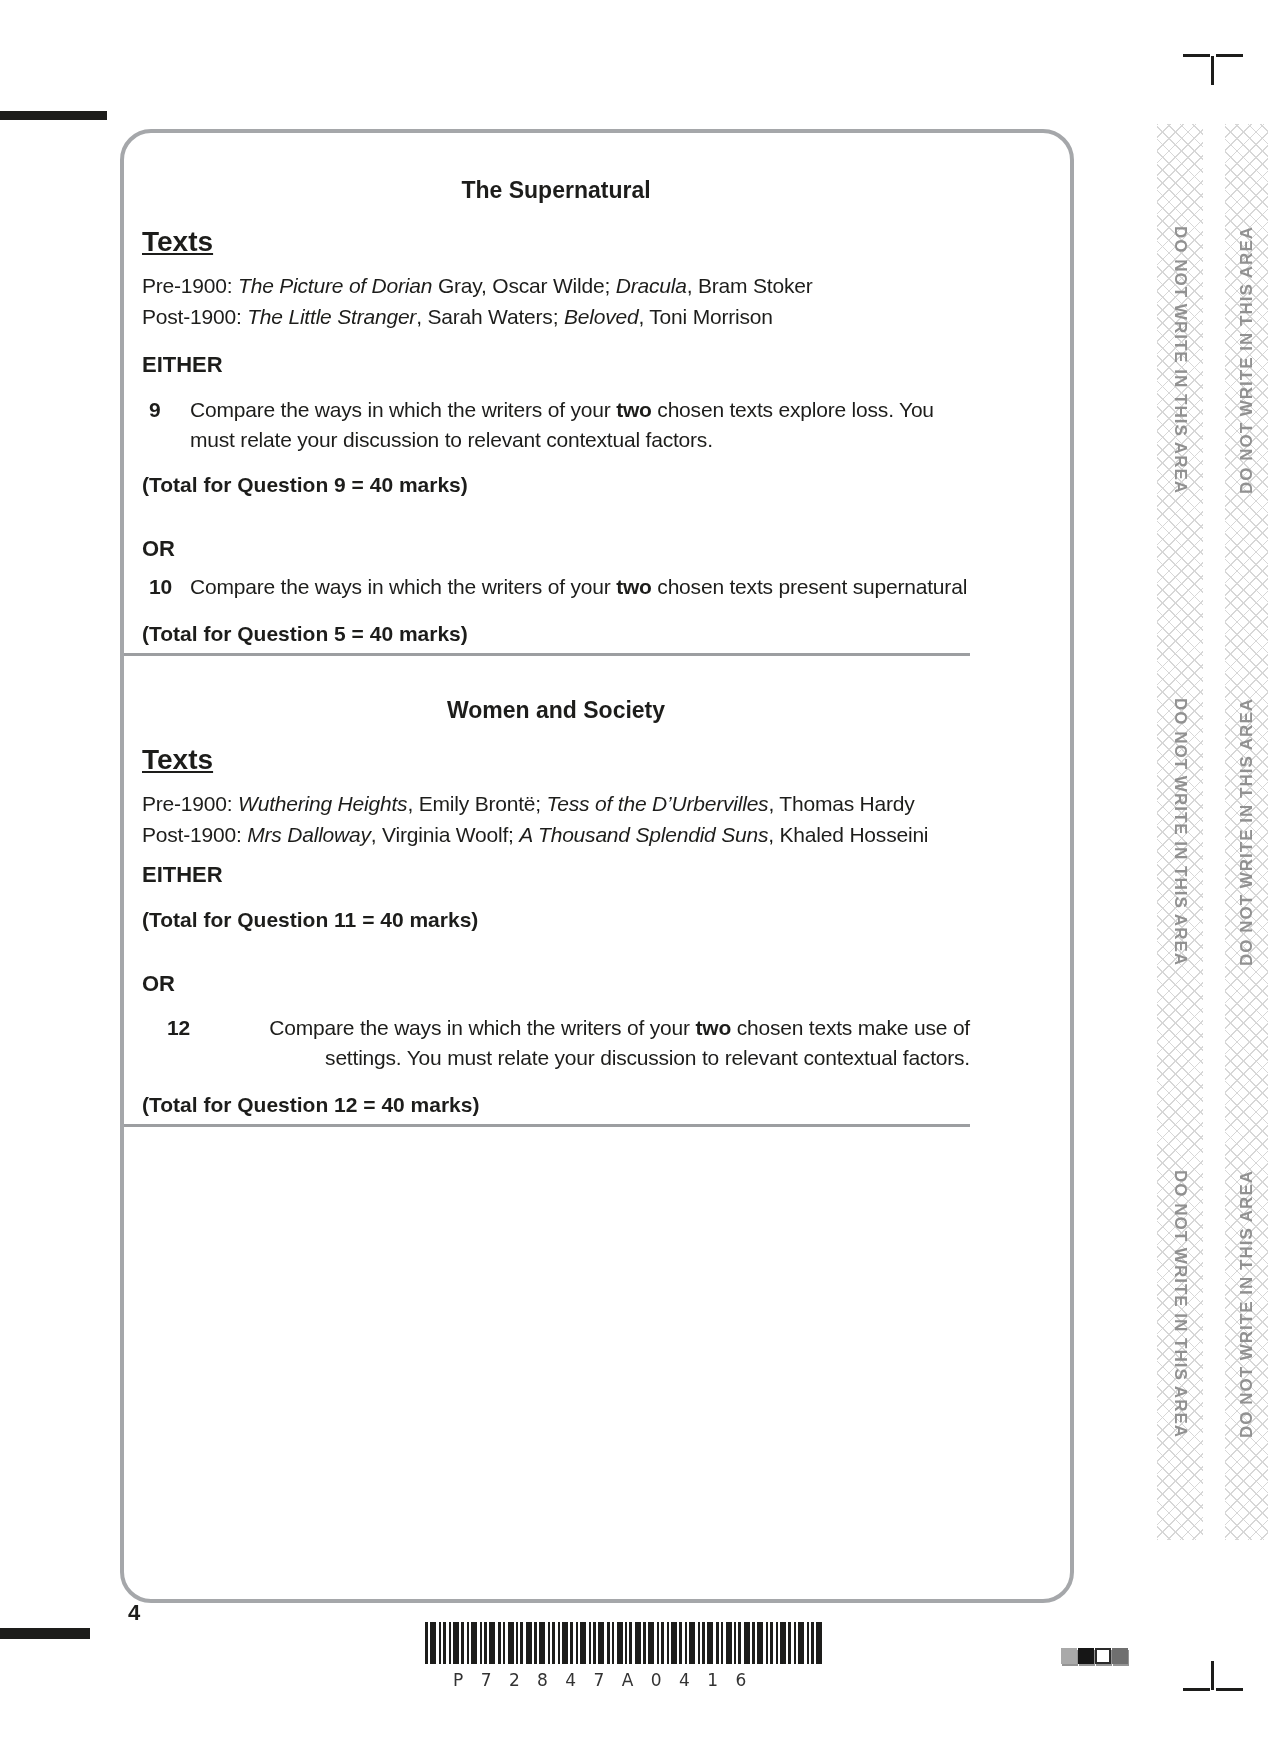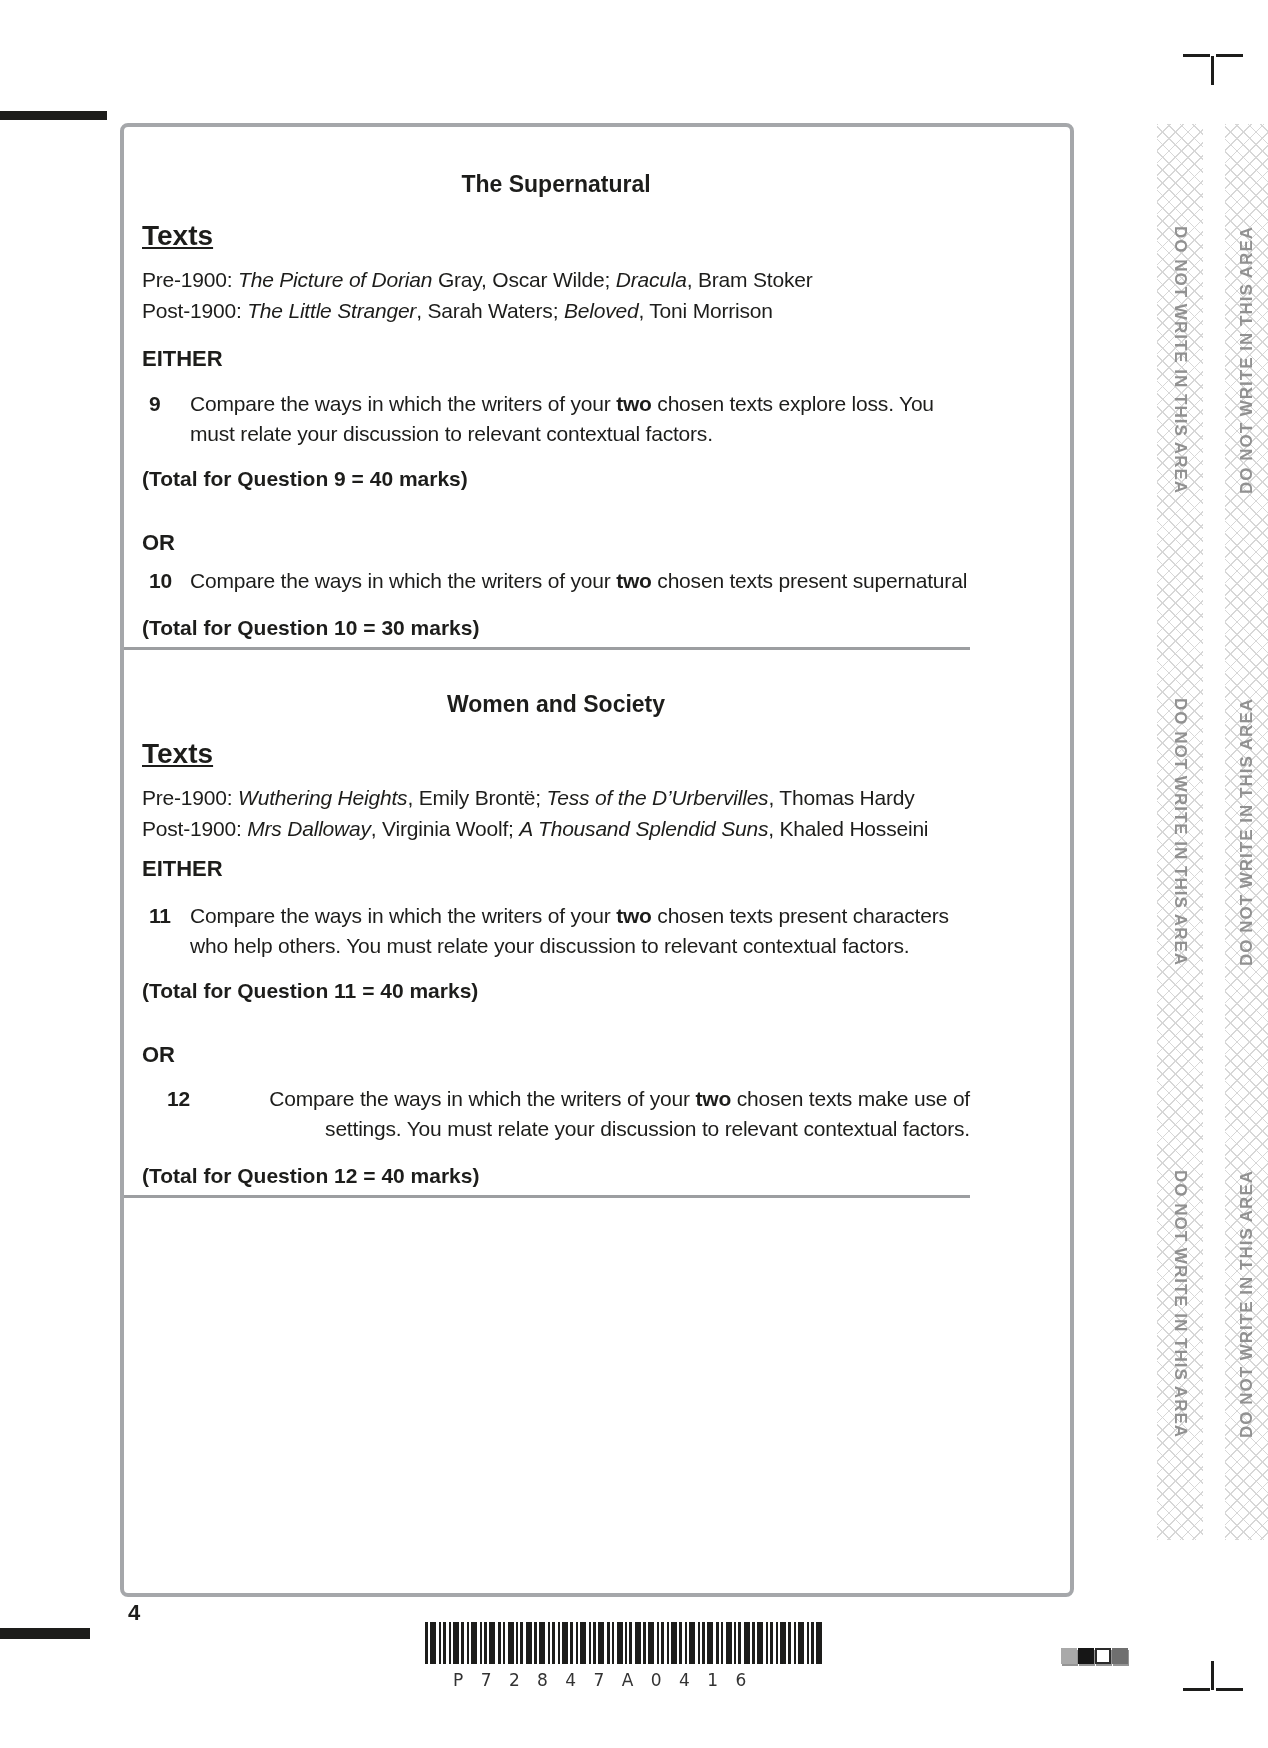--- a/index.html
+++ b/index.html
@@ -9,22 +9,22 @@
     font-family:"Liberation Sans", sans-serif; color:#1d1d1b; overflow:hidden;
   }
   
   .trim-bar { position:absolute; background:#1d1d1b; }
   .bar-top-left   { left:0; top:111px; width:107px; height:9px; }
   .bar-bottom-left{ left:0; top:1628px; width:90px; height:11px; }
   .reg-seg { position:absolute; background:#1d1d1b; }
 
   
   .box {
-    position:absolute; left:120px; top:123px; width:954px; height:1474px;
-    border:4px solid #a5a7aa; border-radius:8px; background:#fff;
+    position:absolute; left:120px; top:129px; width:954px; height:1474px;
+    border:4px solid #a5a7aa; border-radius:31px; background:#fff;
   }
   .box-inner { padding:42px 100px 0 18px; }
   .sec-title { font-weight:bold; font-size:23px; line-height:30px; text-align:center; margin-top:0; }
   .texts-head { font-weight:bold; font-size:28px; line-height:30px; margin-top:22px;text-decoration:underline; }
   .texts-lines { font-size:21px; line-height:31px; margin-top:13px; letter-spacing:-0.2px; }
   .texts-lines .ital { font-style:italic; }
   .either { font-weight:bold; font-size:22px; line-height:30px; margin-top:18px; }
   .or     { font-weight:bold; font-size:22px; line-height:30px; margin-top:34px; }
   .q { display:flex; font-size:21px; line-height:30px; margin-top:15px; letter-spacing:-0.2px; }
   .q .qnum { font-weight:bold; width:48px; flex:0 0 48px; padding-left:7px; }
@@ -107,38 +107,34 @@
       </div>
       <div class="total">(Total for Question 9 = 40 marks)</div>
 
       <div class="or">OR</div>
 
       <div class="q mt8">
         <span class="qnum">10</span>
         <span class="qtext"><span>Compare the ways in which the writers of your </span><span class="b">two</span><span> chosen texts present supernatural</span><br></span>
       </div>
       <div class="rule-wrap">
-        <div class="total mt17">(Total for Question 10 = 30 marks)</div>
+        <div class="total mt17">(Total for Question 5 = 40 marks)</div>
       </div>
 
       <div class="sec-title mt39">Women and Society</div>
 
       <div class="texts-head mt20">Texts</div>
 
       <div class="texts-lines">
         <div><span>Pre-1900: </span><span class="ital">Wuthering Heights</span><span>, Emily Brontë; </span><span class="ital">Tess of the D’Urbervilles</span><span>, Thomas Hardy</span></div>
         <div><span>Post-1900: </span><span class="ital">Mrs Dalloway</span><span>, Virginia Woolf; </span><span class="ital">A Thousand Splendid Suns</span><span>, Khaled Hosseini</span></div>
       </div>
 
       <div class="either mt10">EITHER</div>
 
-      <div class="q mt17">
-        <span class="qnum">11</span>
-        <span class="qtext"><span>Compare the ways in which the writers of your </span><span class="b">two</span><span> chosen texts present characters</span><br><span>who help others. You must relate your discussion to relevant contextual factors.</span></span>
-      </div>
       <div class="total">(Total for Question 11 = 40 marks)</div>
 
       <div class="or">OR</div>
 
       <div class="q mt14">
         <span class="qnum">12</span>
         <span class="qtext"><span>Compare the ways in which the writers of your </span><span class="b">two</span><span> chosen texts make use of</span><br><span>settings. You must relate your discussion to relevant contextual factors.</span></span>
       </div>
       <div class="rule-wrap">
         <div class="total mt17">(Total for Question 12 = 40 marks)</div>

